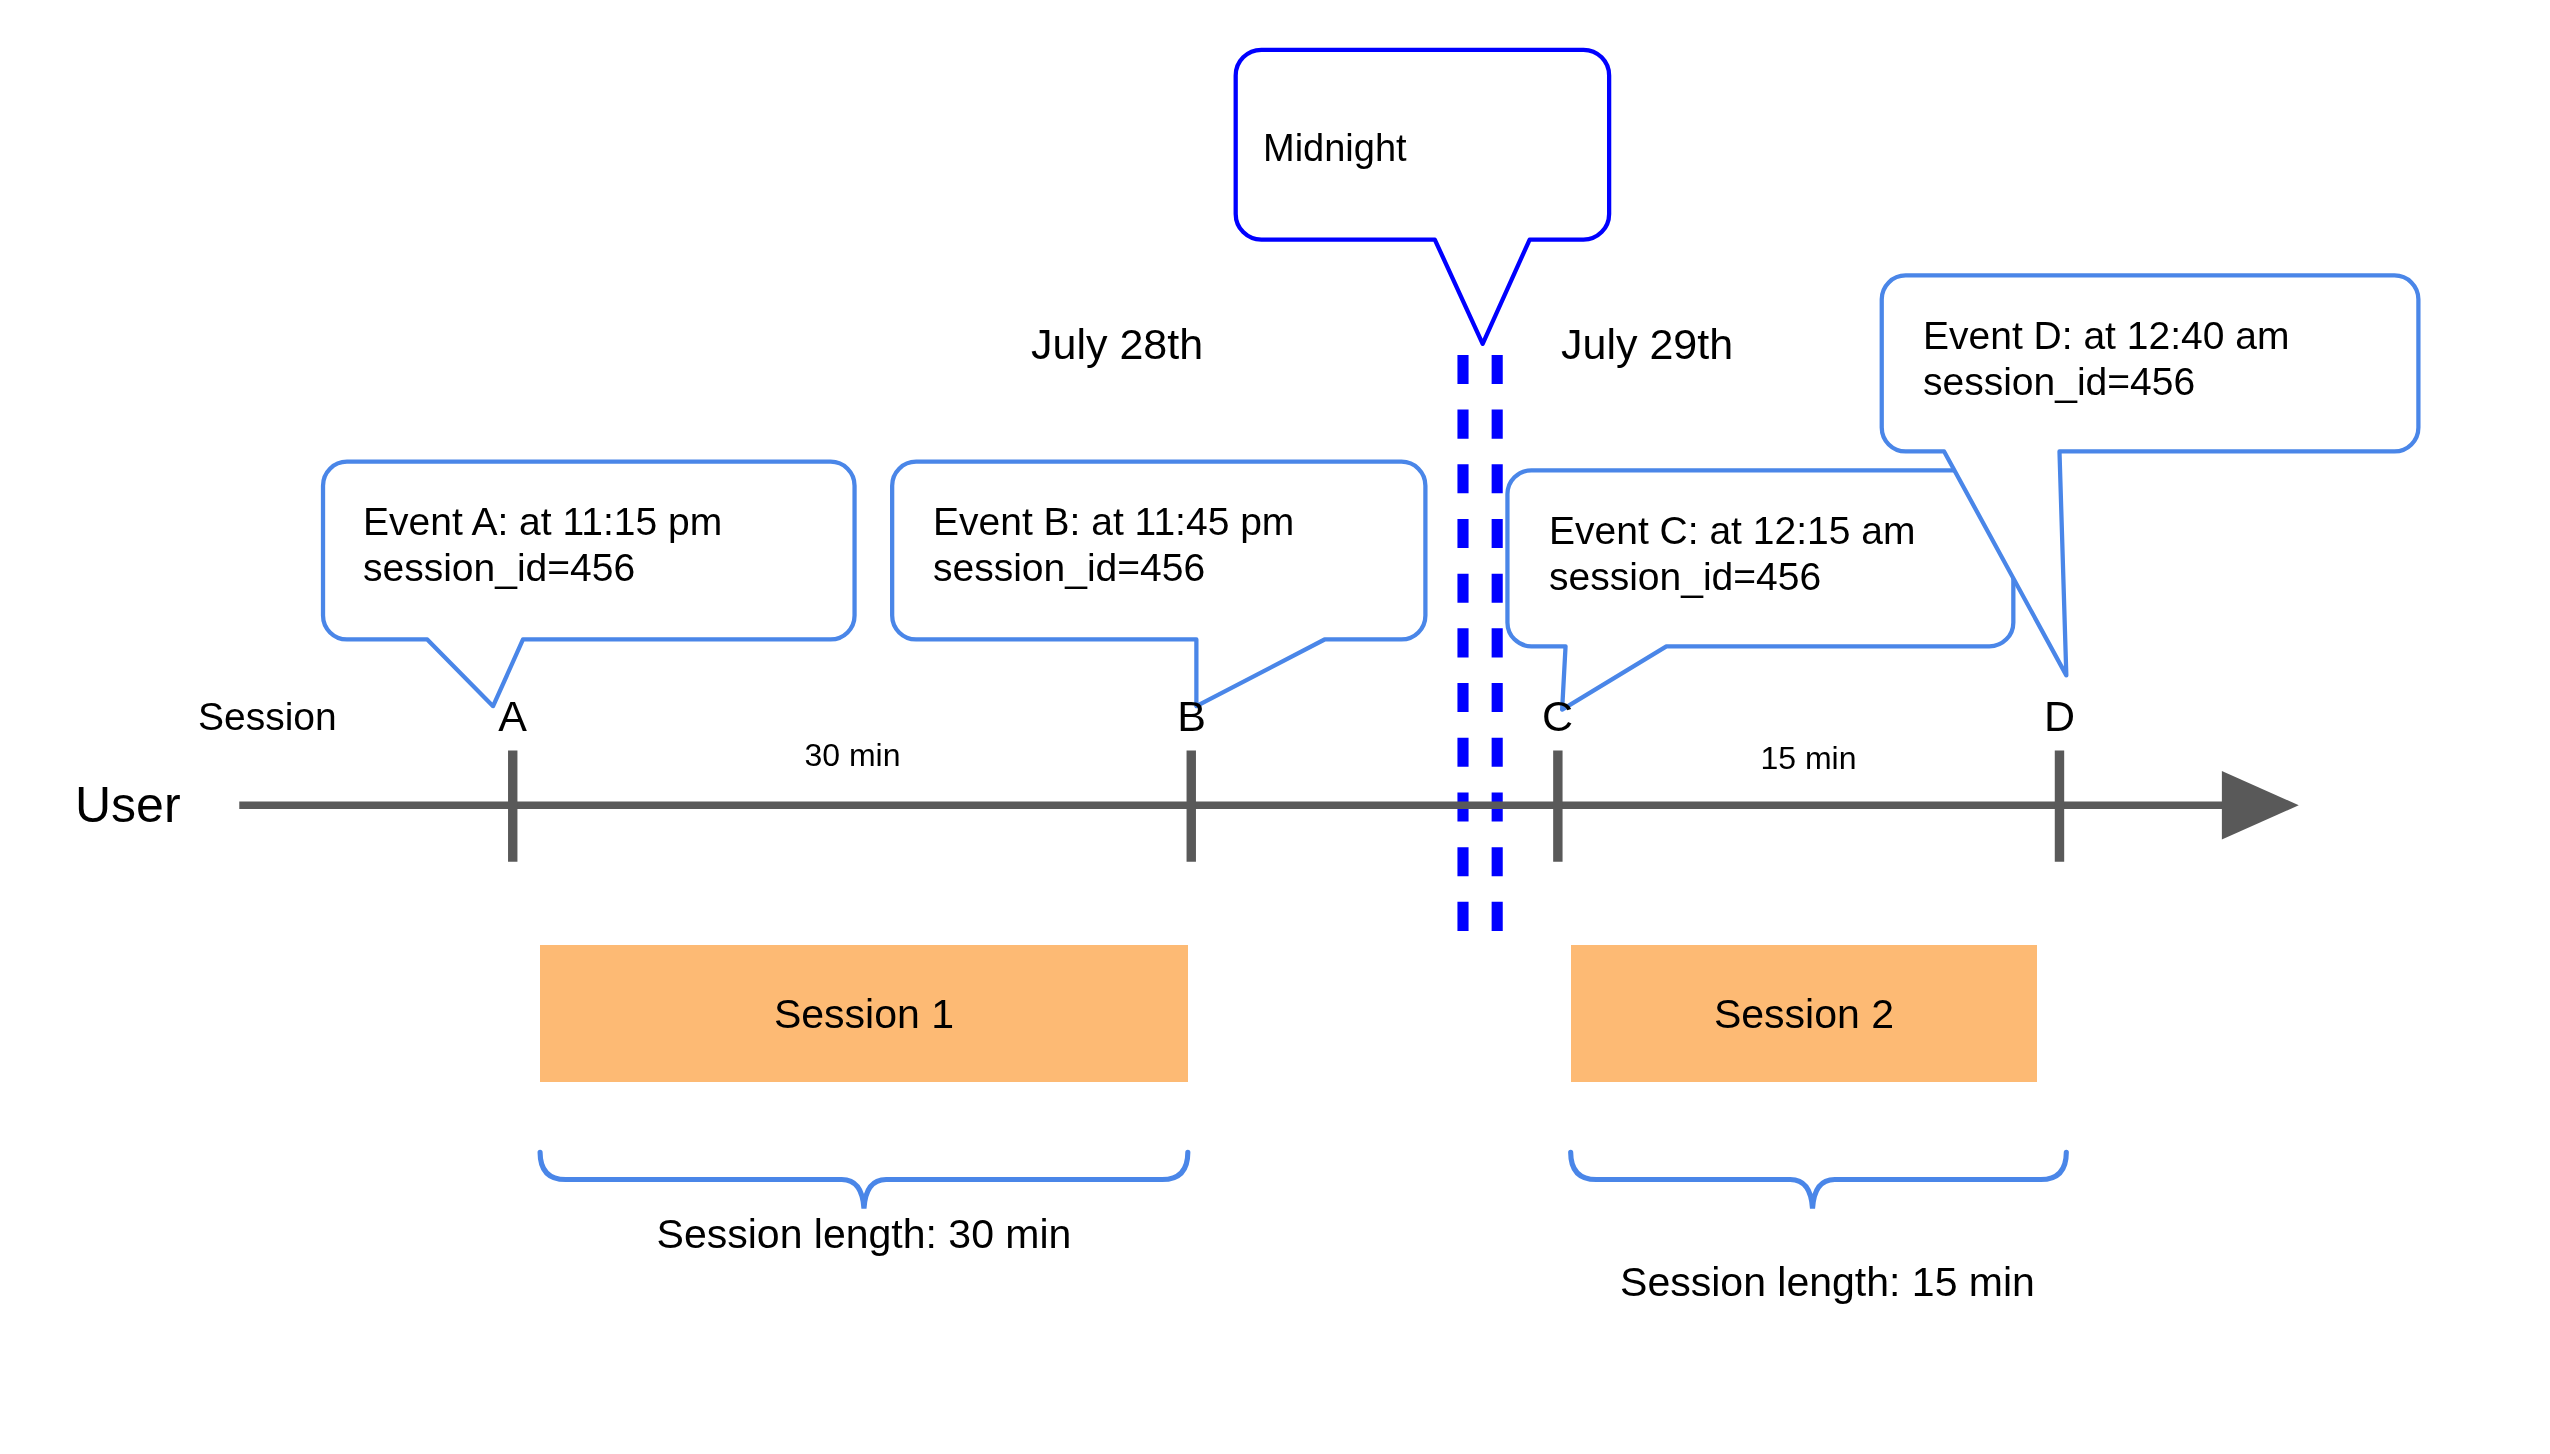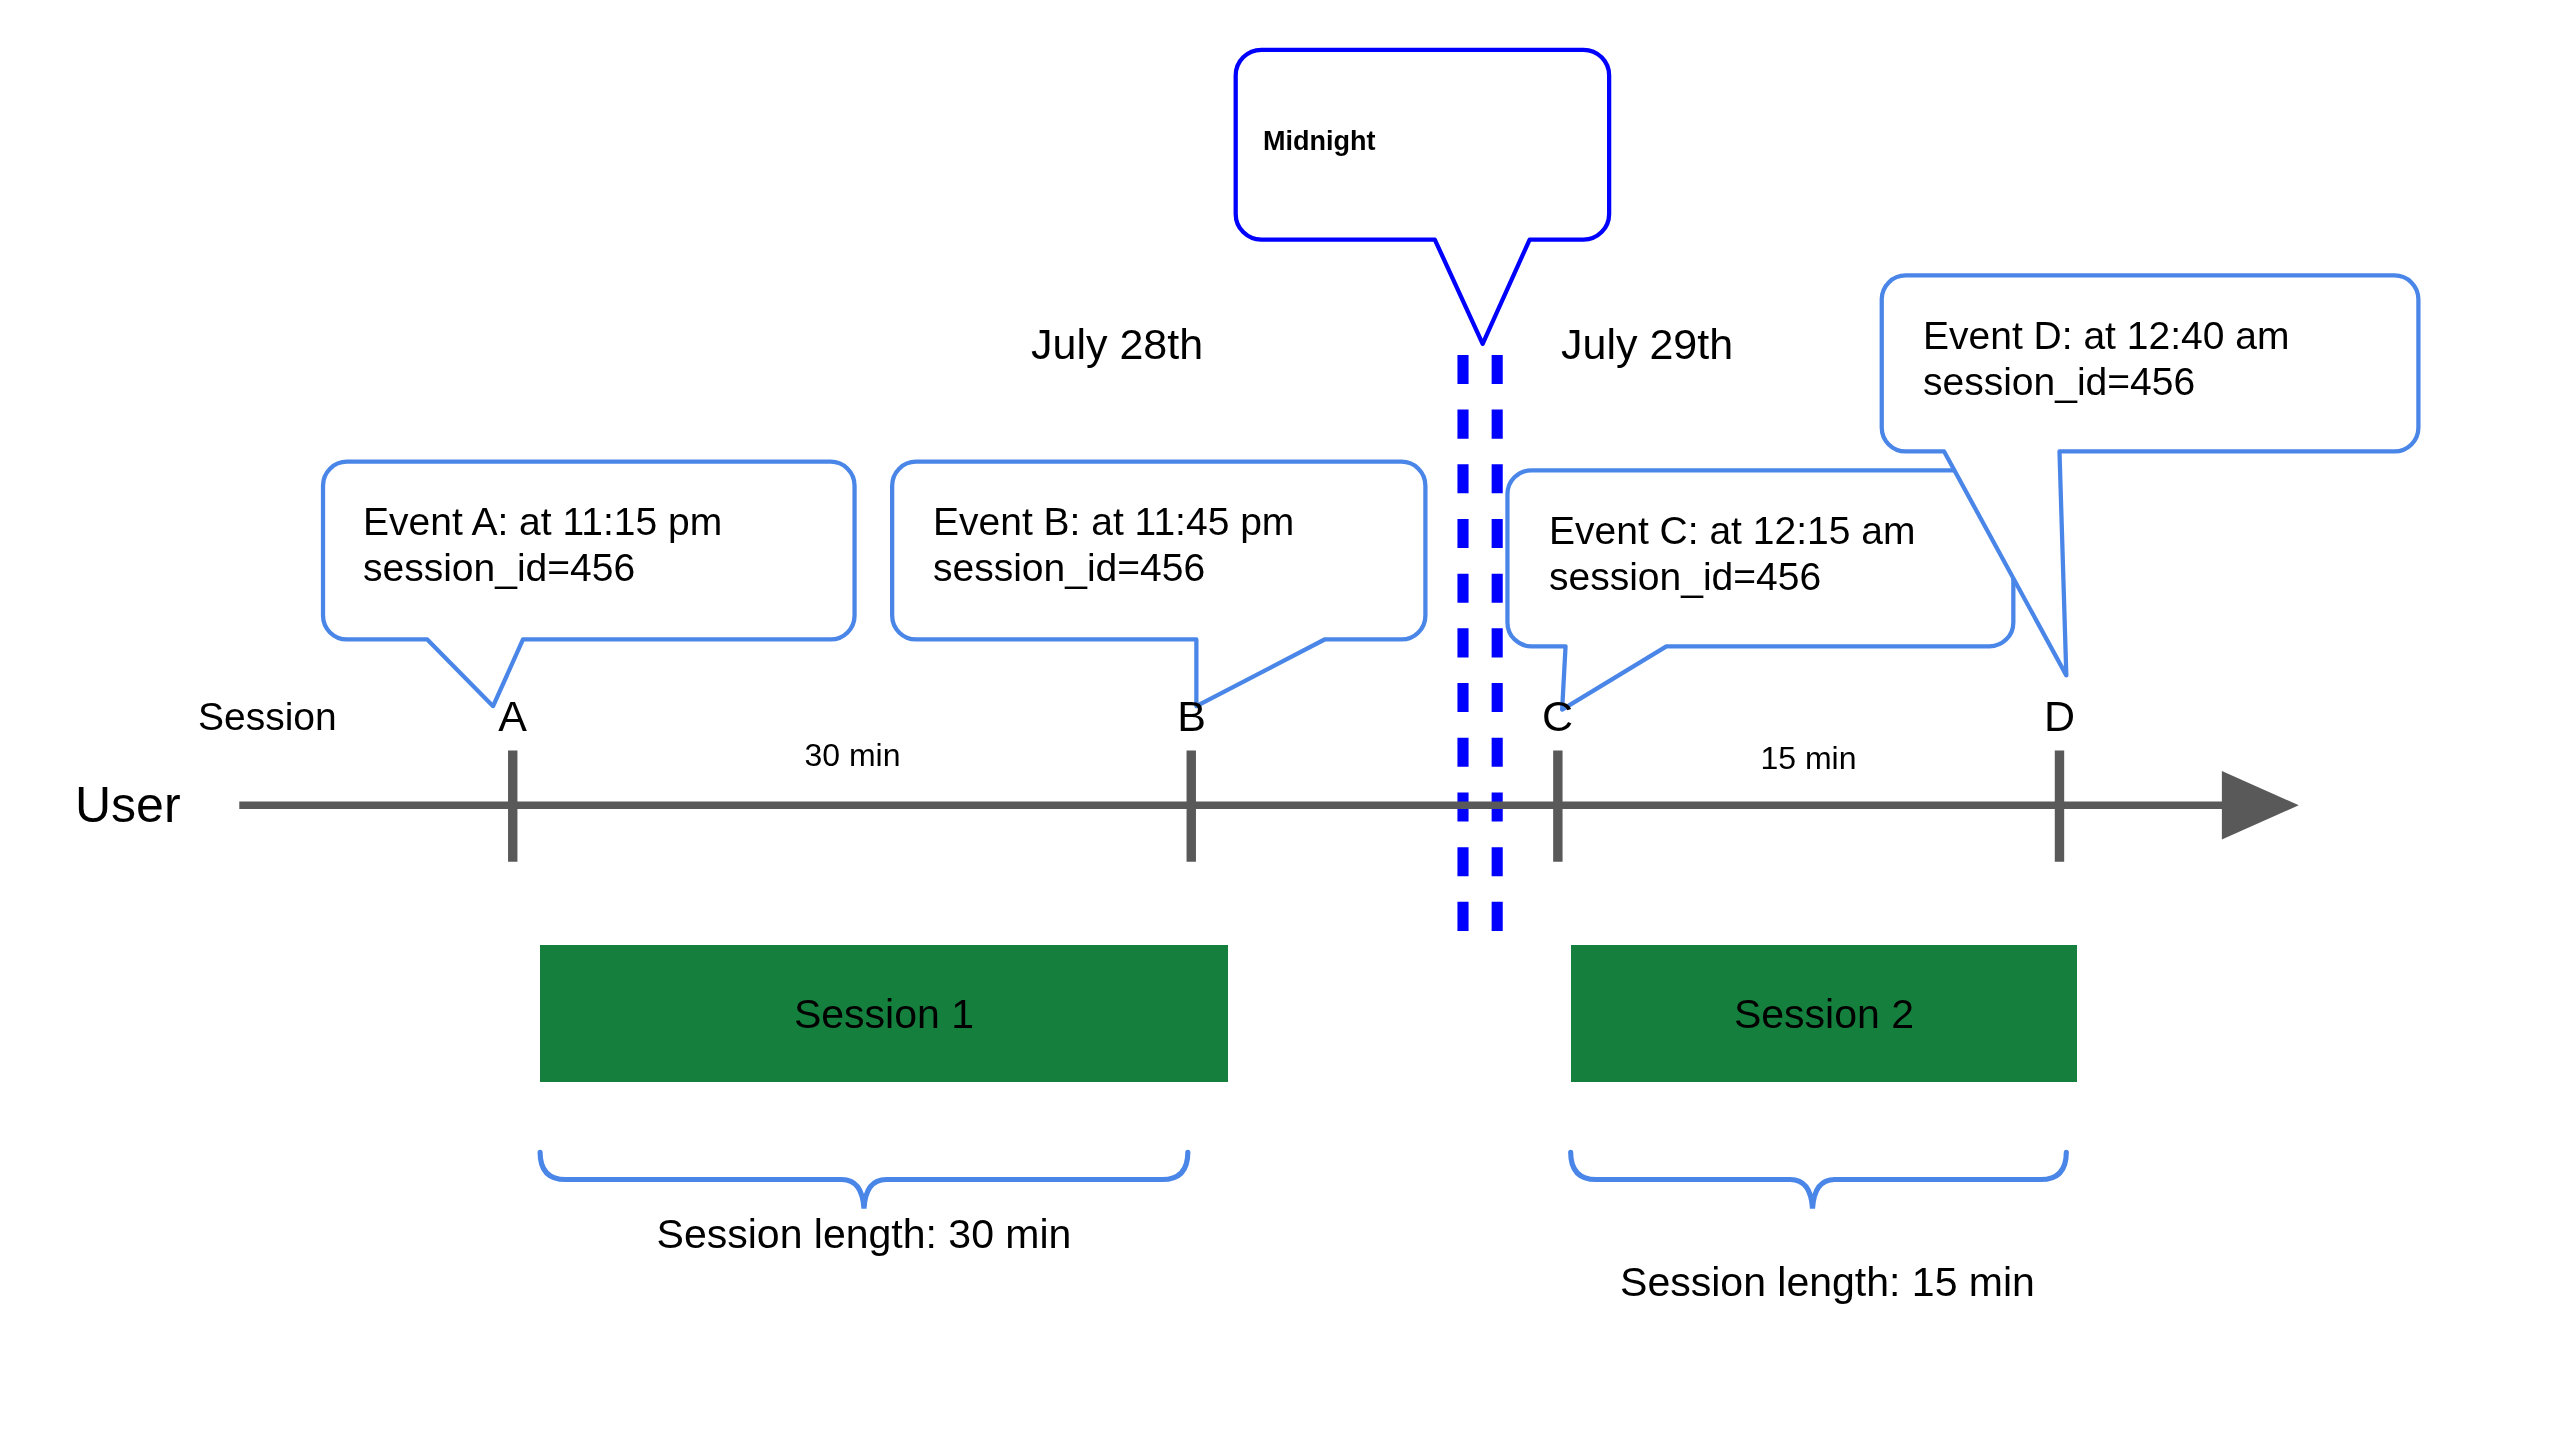--- a/index.html
+++ b/index.html
@@ -30,22 +30,22 @@
     white-space: nowrap;
     line-height: 1.18;
   }
   .callout-text {
     font-size: 39px;
   }
   .callout-text .lbl {
     font-weight: normal;
   }
   .midnight-label {
-    font-size: 27px;
-    font-weight: bold;
+    font-size: 38px;
+    font-weight: normal;
   }
   .date-label {
     font-size: 43px;
   }
   .marker-label {
     font-size: 43px;
     text-align: center;
   }
   .axis-row-label {
     font-size: 39px;
@@ -61,22 +61,21 @@
     font-size: 41px;
     text-align: center;
     width: 100%;
   }
   .session-len-label {
     font-size: 41px;
     text-align: center;
   }
   .session-box {
     position: absolute;
-    background: #15803d;
-    padding-left: 40px;
+    background: #fdba74;
   }
   .session-box-inner {
     position: absolute;
     left: 0;
     right: 0;
     top: 50%;
     transform: translateY(-50%);
   }
 </style>
 </head>

